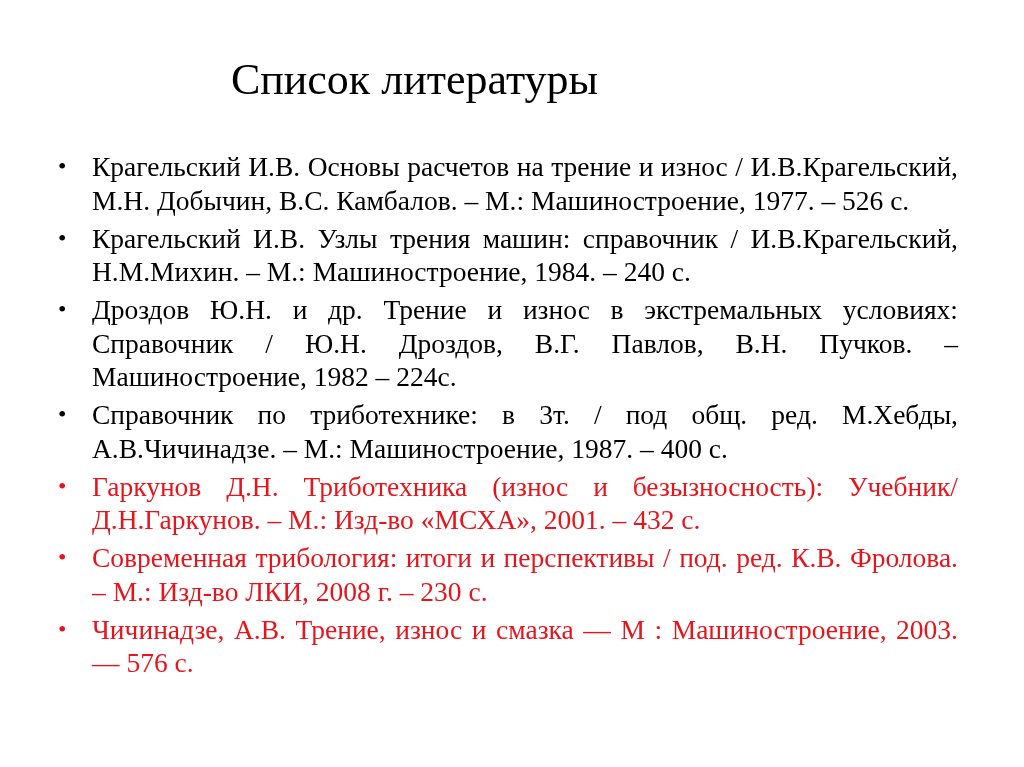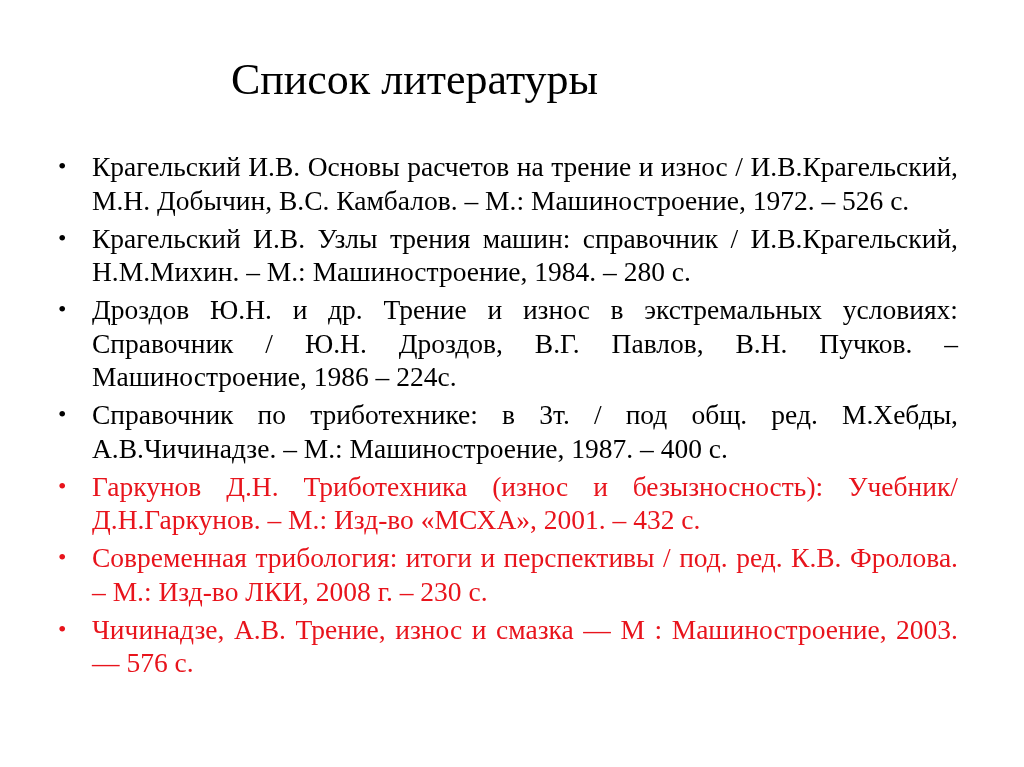--- a/index.html
+++ b/index.html
@@ -53,29 +53,29 @@
     .ref-item.red { color: #e8141c; }
   </style>
 </head>
 <body>
 
 <h1 class="slide-title">Список литературы</h1>
 
 <ul class="ref-list">
   <li class="ref-item black" style="color: rgb(0, 0, 0);">
     <span class="bullet">•</span>
-    <span>Крагельский И.В. Основы расчетов на трение и износ / И.В.Крагельский, М.Н. Добычин,  В.С. Камбалов. – М.: Машиностроение, 1972. – 526 с.</span>
+    <span>Крагельский И.В. Основы расчетов на трение и износ / И.В.Крагельский, М.Н. Добычин,  В.С. Камбалов. – М.: Машиностроение, 1977. – 526 с.</span>
   </li>
   <li class="ref-item black" style="color: rgb(0, 0, 0);">
     <span class="bullet">•</span>
-    <span>Крагельский И.В. Узлы трения машин: справочник / И.В.Крагельский, Н.М.Михин. – М.: Машиностроение, 1984. – 280 с.</span>
+    <span>Крагельский И.В. Узлы трения машин: справочник / И.В.Крагельский, Н.М.Михин. – М.: Машиностроение, 1984. – 240 с.</span>
   </li>
   <li class="ref-item black" style="color: rgb(0, 0, 0);">
     <span class="bullet">•</span>
-    <span>Дроздов Ю.Н. и др. Трение и износ в экстремальных условиях: Справочник / Ю.Н. Дроздов, В.Г. Павлов, В.Н. Пучков. – Машиностроение, 1986 – 224с.</span>
+    <span>Дроздов Ю.Н. и др. Трение и износ в экстремальных условиях: Справочник / Ю.Н. Дроздов, В.Г. Павлов, В.Н. Пучков. – Машиностроение, 1982 – 224с.</span>
   </li>
   <li class="ref-item black" style="color: rgb(0, 0, 0);">
     <span class="bullet">•</span>
     <span>Справочник по триботехнике: в 3т. / под общ. ред. М.Хебды, А.В.Чичинадзе. – М.: Машиностроение, 1987. – 400 с.</span>
   </li>
   <li class="ref-item red" style="color: rgb(232, 20, 28);">
     <span class="bullet">•</span>
     <span>Гаркунов Д.Н. Триботехника (износ и безызносность): Учебник/ Д.Н.Гаркунов. – М.: Изд-во «МСХА», 2001. – 432 с.</span>
   </li>
   <li class="ref-item red" style="color: rgb(232, 20, 28);">

